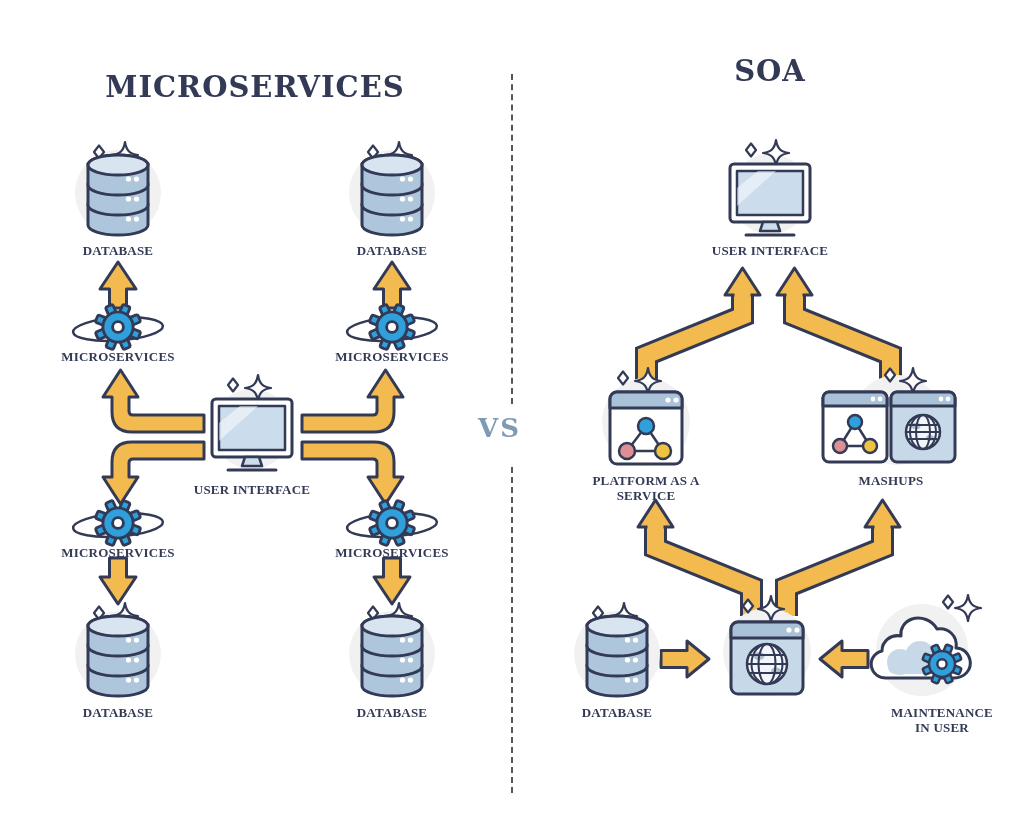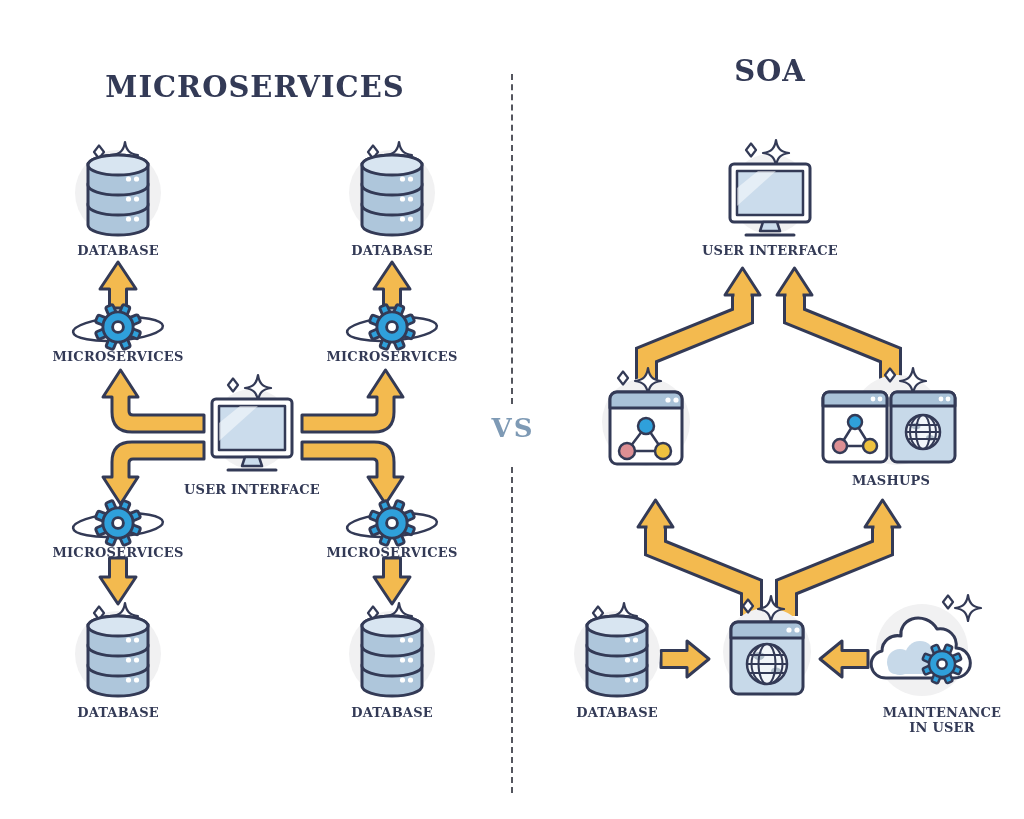--- a/index.html
+++ b/index.html
@@ -3,22 +3,22 @@
 <meta charset="utf-8">
 <style>
   html,body{margin:0;padding:0;background:#fff;}
   .canvas{position:relative;width:1020px;height:819px;background:#ffffff;overflow:hidden;
           font-family:"DejaVu Serif", serif;}
   .abs{position:absolute;}
   svg{overflow:visible;display:block;}
   .title{position:absolute;width:400px;text-align:center;font-weight:bold;font-size:29px;
          letter-spacing:1px;color:var(--ink);}
   .lbl{position:absolute;text-align:center;font-weight:bold;font-size:13px;line-height:1.18;
-       letter-spacing:.2px;color:var(--ink);}
-  .vs{position:absolute;width:70px;text-align:center;font-weight:bold;font-size:26px;
+       letter-spacing:.2px;color:var(--ink);font-family:Liberation Serif, serif;}
+  .vs{position:absolute;width:70px;text-align:left;font-weight:bold;font-size:26px;
       letter-spacing:2px;color:var(--vs_blue);}
   .dash{position:absolute;width:0;border-left:2.5px dashed var(--dash);}
   .fx{transform:scaleX(-1);}
   .fy{transform:scaleY(-1);}
   .fxy{transform:scale(-1,-1);}
   
   .s-ink{stroke:var(--ink);}
   .w3{stroke-width:3;stroke-linejoin:round;stroke-linecap:round;}
   .w25{stroke-width:2.5;stroke-linejoin:round;stroke-linecap:round;}
   .w2{stroke-width:2;stroke-linecap:round;}
@@ -285,20 +285,21 @@
       <use href="#sym-db"></use>
     </svg>
   <svg class="abs" style="left:717px;top:594px;" width="100" height="104" viewBox="0 0 100 104">
       <use href="#sym-win-globe"></use>
     </svg>
   <svg class="abs" style="left:860px;top:590px;" width="124" height="112" viewBox="0 0 124 112">
       <use href="#sym-cloud"></use>
     </svg>
 
   <div class="lbl" style="left:700px;top:243px;width:140px;">USER INTERFACE</div>
+  <div class="lbl" style="left:566px;top:473px;width:160px;">PLATFORM AS A SERVICE</div>
   <div class="lbl" style="left:821px;top:473px;width:140px;">MASHUPS</div>
   <div class="lbl" style="left:547px;top:705px;width:140px;">DATABASE</div>
   <div class="lbl" style="left:880px;top:705px;width:124px;">
     <span style="display:block">MAINTENANCE</span>
     <span style="display:block">IN USER</span>
   </div>
 
 </div>
 
 </body></html>

